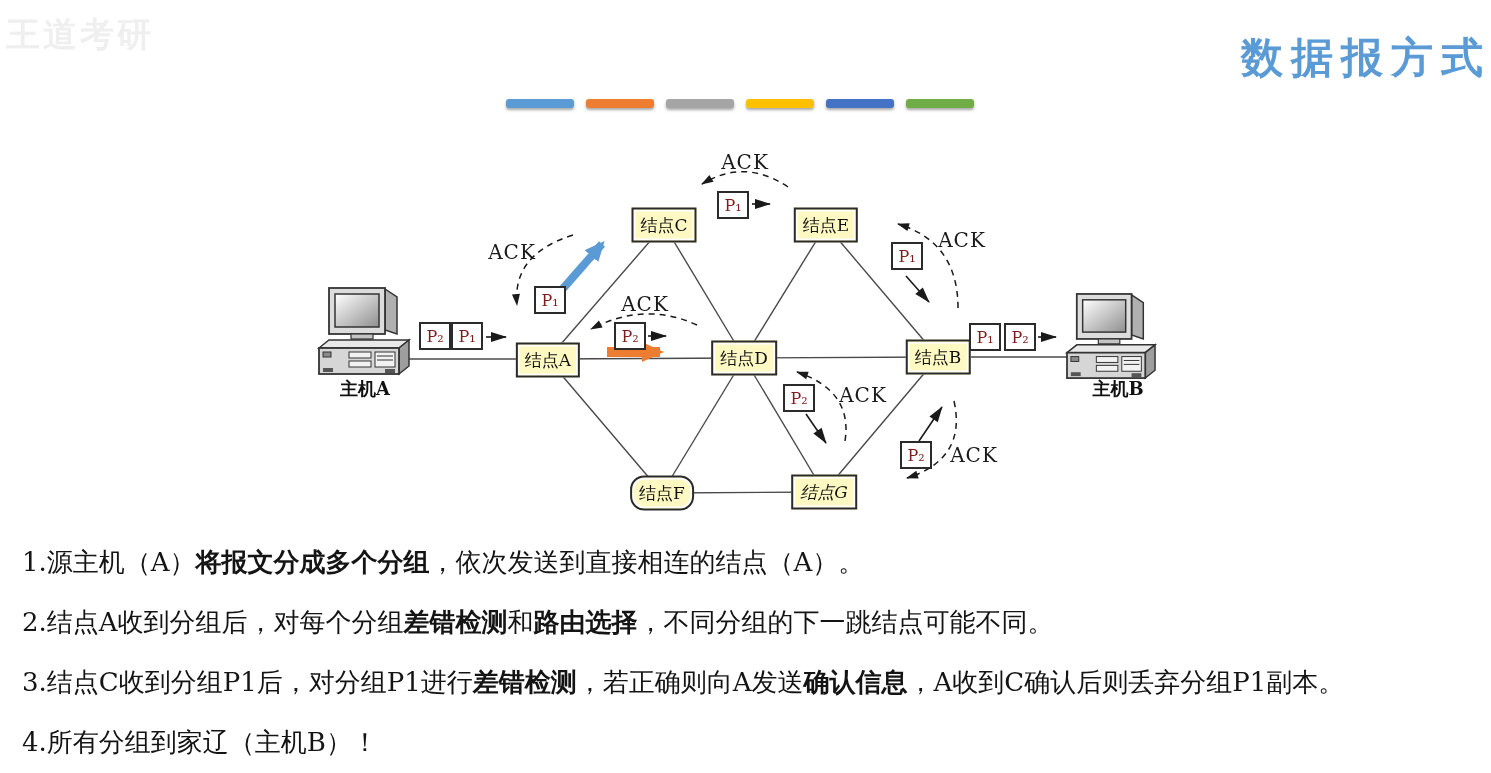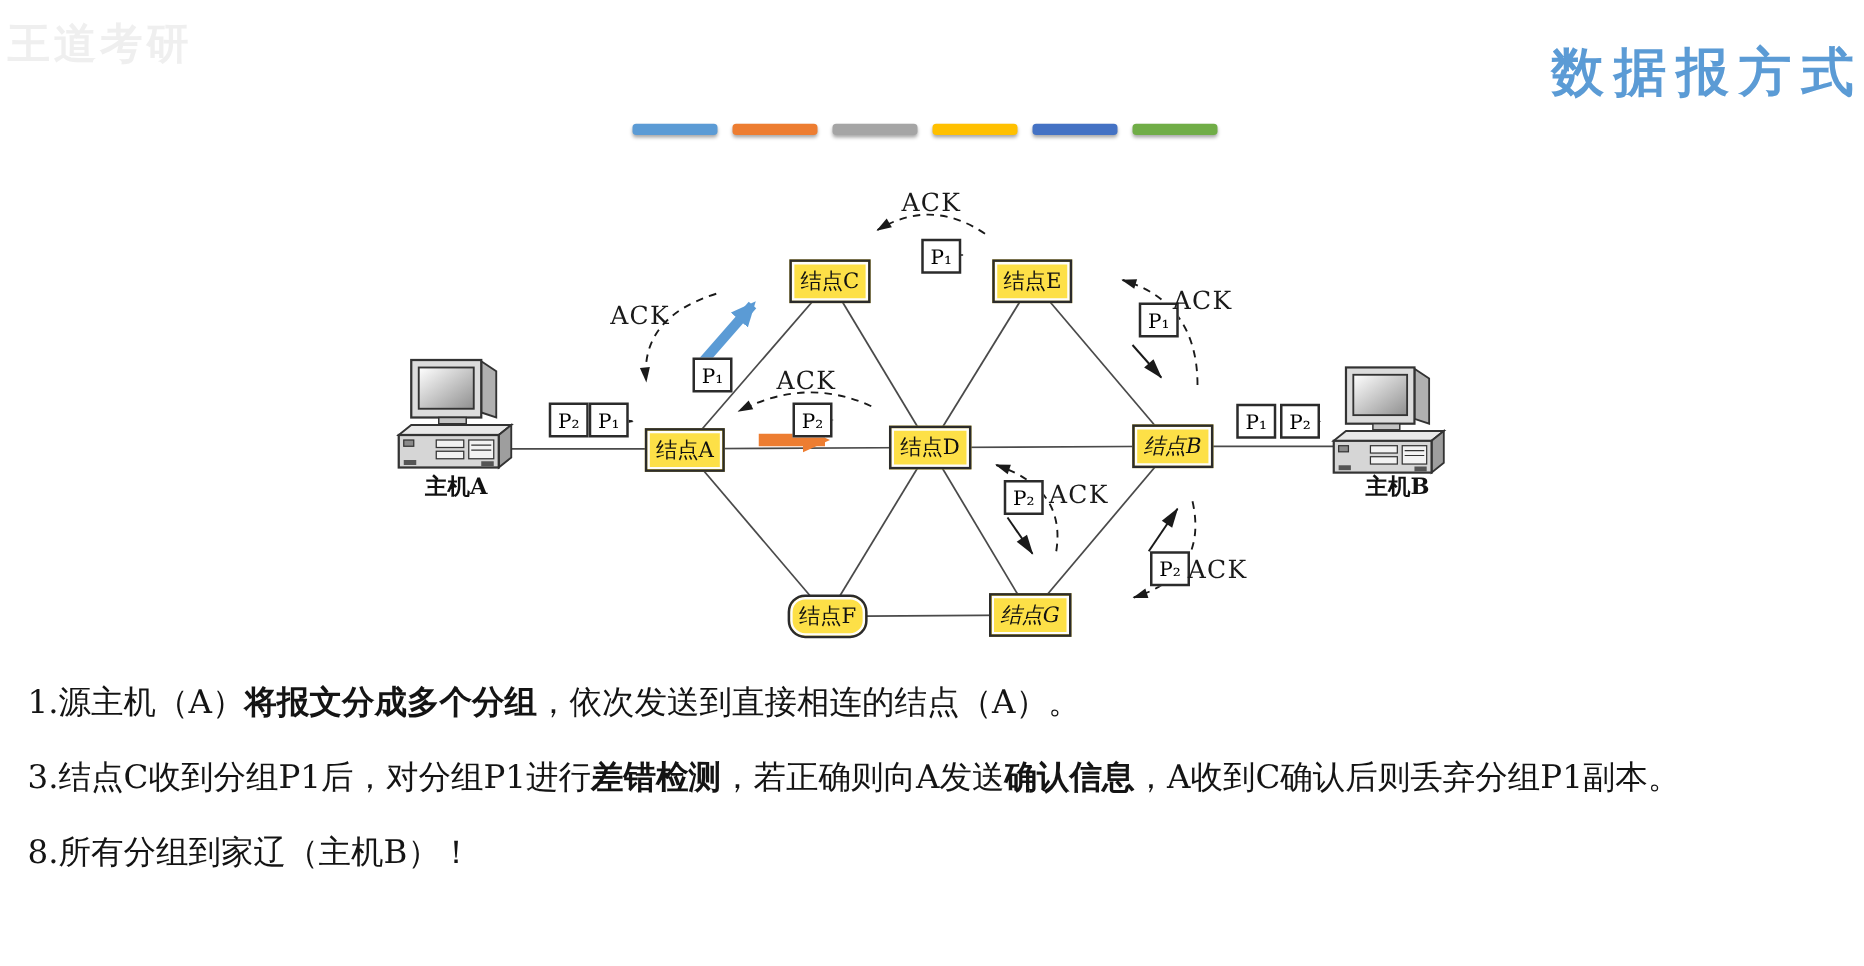--- a/index.html
+++ b/index.html
@@ -11,28 +11,28 @@
 
   .page-title { position:absolute; top:30px; left:0; width:1491px; text-align:right;
                 font-size:42px; font-weight:bold; color:#5B9BD5; letter-spacing:8px; }
 
   .divider { position:absolute; top:99px; left:506px; display:flex; gap:12px; }
   .divider span { display:block; width:68px; height:9px; border-radius:3px;
                   box-shadow:0 2px 3px rgba(0,0,0,0.35); }
 
   .diagram-svg { position:absolute; left:0; top:0; }
 
-  .node-box { position:absolute; transform:translate(-50%,-50%); background:#fde047;
+  .node-box { position:absolute; transform:translate(-50%,-50%); background:#fef9c3;
               border:2px solid #2b2b2b; box-shadow:inset 0 0 0 2px #fdfdfd;
               padding:4px 7px; font-size:17px; color:#111; white-space:nowrap; z-index:3; }
 
   .pkt { position:absolute; transform:translate(-50%,-50%); background:#ffffff;
          border:2px solid #2b2b2b; min-width:24px; height:24px; padding:0 2px;
          display:flex; align-items:center; justify-content:center;
-         font-size:16px; color:#000000; z-index:4;margin-left:20px; }
+         font-size:16px; color:#7f1d1d; z-index:4; }
 
   .ack { position:absolute; transform:translate(-50%,-50%); font-size:20px; color:#1a1a1a;
          letter-spacing:1px; z-index:4; }
 
   .host-label { position:absolute; transform:translate(-50%,-50%); font-size:18px; color:#111; z-index:3;font-weight:bold; }
 
   .notes { position:absolute; left:22px; top:532px; width:1460px; font-size:26px; color:#141414; }
   .notes p { margin:0; height:60px; line-height:60px; white-space:nowrap; }
   .notes .b { font-weight:700; }
 </style>
@@ -134,21 +134,21 @@
       <path d="M 958 308 Q 958 242 898 224" marker-end="url(#mDash)"></path>
       <path d="M 845 441 Q 853 391 797 372" marker-end="url(#mDash)"></path>
       <path d="M 954 401 Q 967 459 907 478" marker-end="url(#mDash)"></path>
     </g>
   </svg>
 
   <div class="node-box" style="left:548px; top:360px;">结点A</div>
   <div class="node-box" style="left:664px; top:225px;">结点C</div>
   <div class="node-box" style="left:744px; top:358px;">结点D</div>
   <div class="node-box" style="left:826px; top:225px;">结点E</div>
-  <div class="node-box" style="left:938px; top:357px;font-style:italic;">结点B</div>
+  <div class="node-box" style="left:938px; top:357px;">结点B</div>
   <div class="node-box" style="left:662px; top:493px;border-radius:14px;">结点F</div>
   <div class="node-box" style="left:824px; top:492px;font-style:italic;">结点G</div>
 
   <div class="pkt" style="left:435px;  top:336px;">P₂</div>
   <div class="pkt" style="left:467px;  top:336px;">P₁</div>
   <div class="pkt" style="left:550px;  top:300px;">P₁</div>
   <div class="pkt" style="left:630px;  top:336px;">P₂</div>
   <div class="pkt" style="left:733px;  top:205px;">P₁</div>
   <div class="pkt" style="left:907px;  top:256px;">P₁</div>
   <div class="pkt" style="left:799px;  top:398px;">P₂</div>
@@ -161,17 +161,18 @@
   <span class="ack" style="left:745px; top:162px;">ACK</span>
   <span class="ack" style="left:962px; top:240px;">ACK</span>
   <span class="ack" style="left:863px; top:395px;">ACK</span>
   <span class="ack" style="left:974px; top:455px;">ACK</span>
 
   <span class="host-label" style="left:365px;  top:389px;">主机A</span>
   <span class="host-label" style="left:1118px; top:389px;">主机B</span>
 
   <div class="notes">
       <p><span>1.源主机（A）</span><span class="b">将报文分成多个分组</span><span>，依次发送到直接相连的结点（A）。</span></p>
+      <p><span>2.结点A收到分组后，对每个分组</span><span class="b">差错检测</span><span>和</span><span class="b">路由选择</span><span>，不同分组的下一跳结点可能不同。</span></p>
       <p><span>3.结点C收到分组P1后，对分组P1进行</span><span class="b">差错检测</span><span>，若正确则向A发送</span><span class="b">确认信息</span><span>，A收到C确认后则丢弃分组P1副本。</span></p>
-      <p><span>8.所有分组到家辽（主机B）！</span></p>
+      <p><span>4.所有分组到家辽（主机B）！</span></p>
     </div>
 
 </div>
 
 </body></html>

